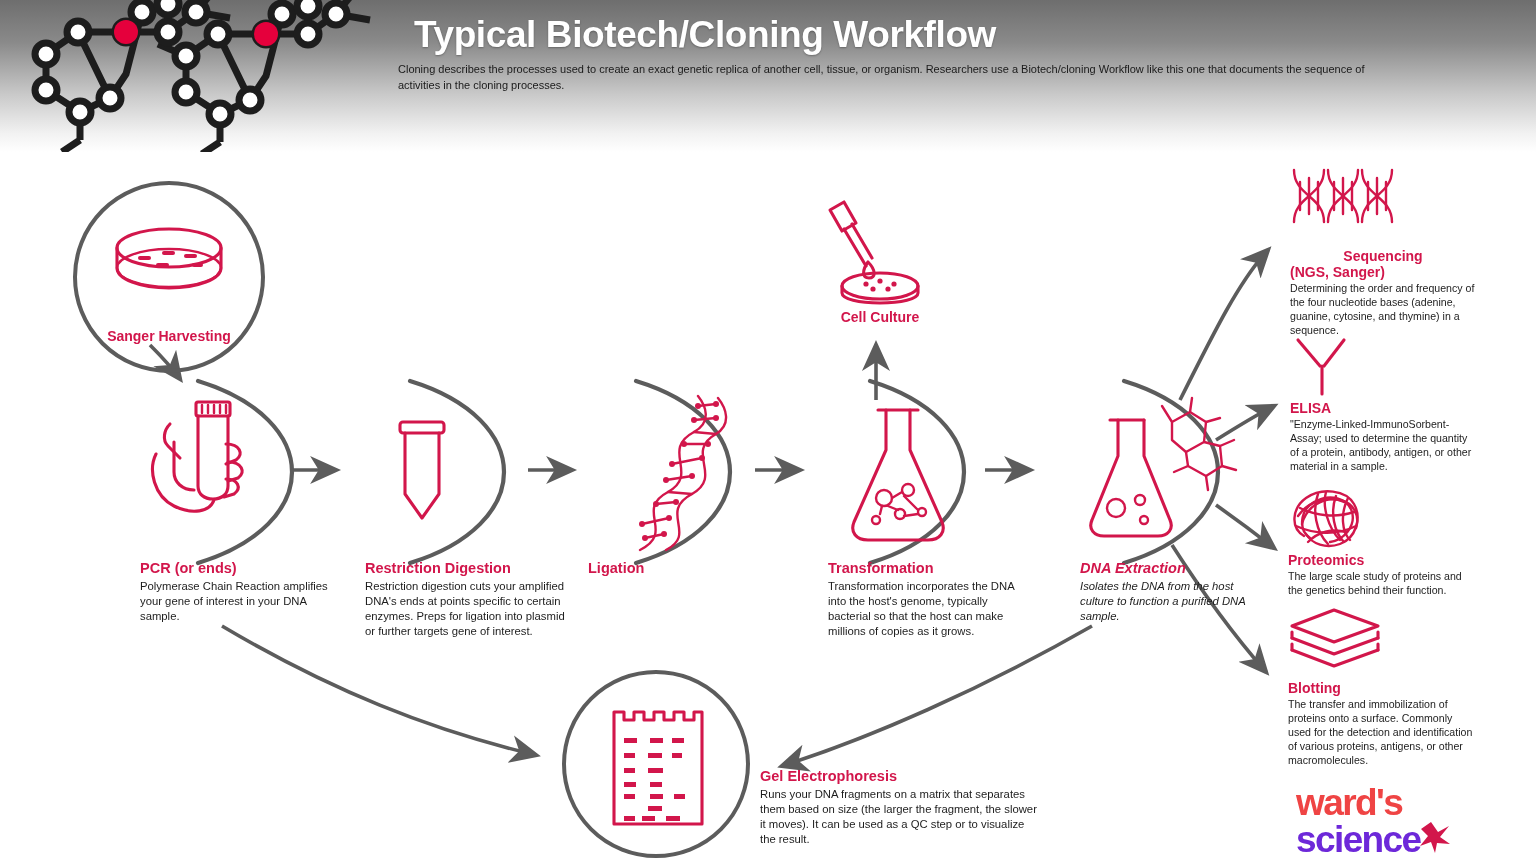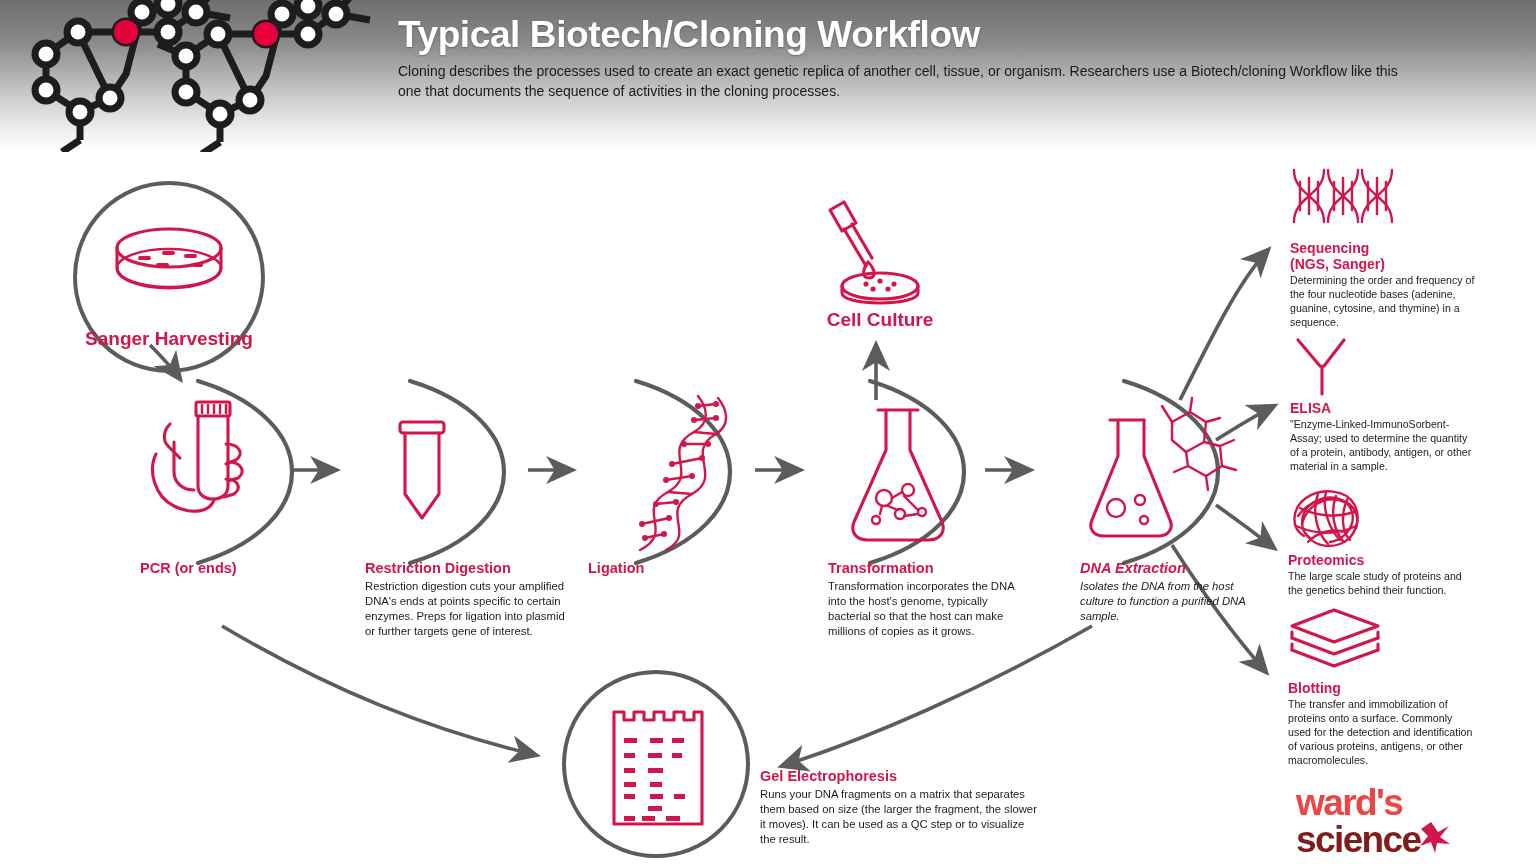--- a/index.html
+++ b/index.html
@@ -14,51 +14,51 @@
   
   .header-band {
     position: absolute; left: 0; top: 0; width: 1536px; height: 152px;
     background: linear-gradient(to bottom, #6e6e6e 0%, #8a8a8a 28%, #c9c9c9 62%, #f2f2f2 88%, #ffffff 100%);
     overflow: hidden;
   }
   .header-dna { position: absolute; left: 18px; top: -6px; }
   .header-text { position: absolute; left: 398px; top: 14px; width: 1010px; }
   .title {
     font-size: 37px; font-weight: bold; color: #ffffff; letter-spacing: -0.4px;
-    line-height: 1.12; text-shadow: 0 1px 2px rgba(0,0,0,.30);
+    line-height: 1.12; text-shadow: 0 1px 2px rgba(0,0,0,.30); margin-left: 16px;
   }
   .subtitle {
-    margin-top: 7px; font-size: 14px; line-height: 1.42; color: #1a1a1a;
+    margin-top: 7px; font-size: 11px; line-height: 1.42; color: #1a1a1a;
   }
 
   
   .node-title {
     color: #d2164b; font-weight: bold; font-size: 14.5px; line-height: 1.16;
   }
   .node-desc { color: #1d1d1d; font-size: 11.3px; line-height: 1.33; margin-top: 2px; }
-  .circ-label { color: #d2164b; font-weight: bold; font-size: 19px; text-align:center; }
+  .circ-label { color: #d2164b; font-weight: bold; font-size: 14px; text-align:center; }
 
   .step { position: absolute; }
   .step-text { position: absolute; }
   .branch { position: absolute; width: 186px; }
   .branch .node-title { font-size: 14px; }
   .branch .node-desc { font-size: 10.6px; line-height: 1.32; }
 
   svg { display: block; overflow: visible; }
   .arc { fill:none; stroke:#5c5c5c; stroke-width:4.2; stroke-linecap:round; }
   .arrow-line { stroke:#5c5c5c; stroke-width:3.6; fill:none; stroke-linecap:butt; }
   .ring { fill:none; stroke:#5c5c5c; stroke-width:4; }
   .ico { fill:none; stroke:#d2164b; stroke-width:3.1; stroke-linejoin:round; stroke-linecap:round; }
   .ico-f { fill:#d2164b; stroke:none; }
   .ico-thin { fill:none; stroke:#d2164b; stroke-width:2.4; stroke-linejoin:round; stroke-linecap:round; }
 
   
   .logo { position: absolute; left: 1296px; top: 786px; }
   .logo-ward { font-size: 37px; font-weight: bold; color:#ef4444; letter-spacing:-1.6px; line-height:.92; }
-  .logo-sci  { font-size: 37px; font-weight: bold; color:#7f1d1d; letter-spacing:-1.6px; line-height:.92; }
+  .logo-sci  { font-size: 37px; font-weight: bold; color:#6d28d9; letter-spacing:-1.6px; line-height:.92; }
   .logo-row { display:flex; align-items:flex-end; }
 </style>
 </head>
 <body>
 
 <div id="stage">
 
   <div class="header-band">
     <div class="header-dna">
       <svg width="360" height="160" viewBox="0 0 360 160">
@@ -188,20 +188,21 @@
         <path class="ico" d="M8 54 C0 70 6 96 26 106 C44 115 62 112 66 100"></path>
         <path class="ico" d="M26 42 L26 72 C26 82 34 90 46 90"></path>
         <path class="ico" d="M78 44 C92 44 96 54 88 60 L78 64"></path>
         <path class="ico" d="M80 62 C94 62 98 72 90 78 L80 81"></path>
         <path class="ico" d="M78 79 C90 79 94 88 86 94 L76 97"></path>
       </g>
     </svg>
   </div>
   <div class="step-text" style="left:140px; top:560px; width:190px;">
     <div class="node-title">PCR (or ends)</div>
+    <div class="node-desc">Polymerase Chain Reaction amplifies your gene of interest in your DNA sample.</div>
   </div>
 
   <div class="step" style="left:378px; top:378px;">
     <svg width="160" height="188" viewBox="0 0 160 188">
       <path class="arc" d="M32 3 C94 22 126 58 126 94 C126 130 94 166 32 185"></path>
       <g transform="translate(22,44)">
         <rect class="ico" x="0" y="0" width="44" height="11" rx="3"></rect>
         <path class="ico" d="M5 11 L5 72 L22 96 L39 72 L39 11"></path>
       </g>
     </svg>
@@ -339,21 +340,21 @@
     <svg width="120" height="62" viewBox="0 0 120 62">
       <g class="ico-thin" stroke-width="3">
         <path d="M4 4 C4 30 34 30 34 56 M34 4 C34 30 4 30 4 56"></path>
         <path d="M38 4 C38 30 68 30 68 56 M68 4 C68 30 38 30 38 56"></path>
         <path d="M72 4 C72 30 102 30 102 56 M102 4 C102 30 72 30 72 56"></path>
         <path d="M10 16 L10 44 M19 12 L19 48 M28 16 L28 44"></path>
         <path d="M44 16 L44 44 M53 12 L53 48 M62 16 L62 44"></path>
         <path d="M78 16 L78 44 M87 12 L87 48 M96 16 L96 44"></path>
       </g>
     </svg>
-    <div class="node-title" style="margin-top:12px;">Sequencing</div>
+    <div class="node-title" style="margin-top:20px;text-align:center;">Sequencing</div>
     <div class="node-title">(NGS, Sanger)</div>
     <div class="node-desc">Determining the order and frequency of the four nucleotide bases (adenine, guanine, cytosine, and thymine) in a sequence.</div>
   </div>
 
   <div class="branch" style="left:1290px; top:336px;">
     <svg width="70" height="62" viewBox="0 0 70 62">
       <g class="ico" stroke-width="6" stroke-linecap="butt">
         <path d="M8 4 L30 30"></path>
         <path d="M54 4 L34 30"></path>
         <path d="M32 30 L32 58"></path>

